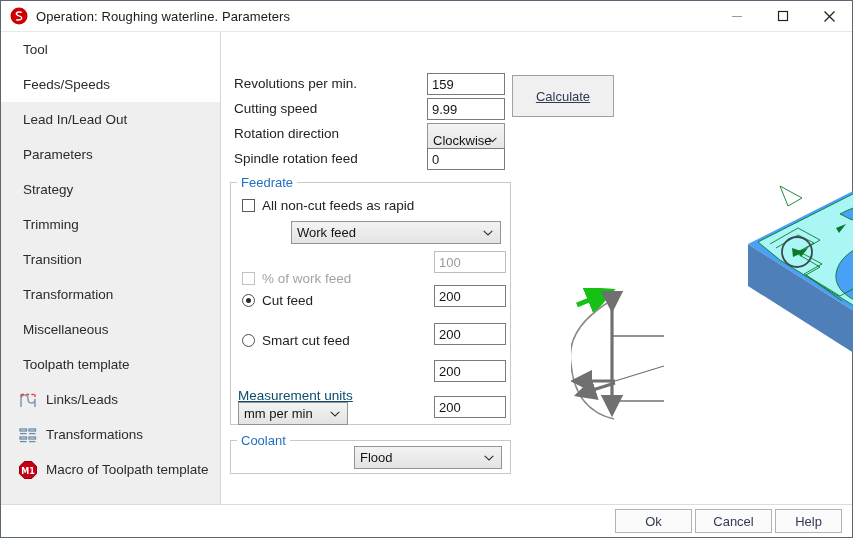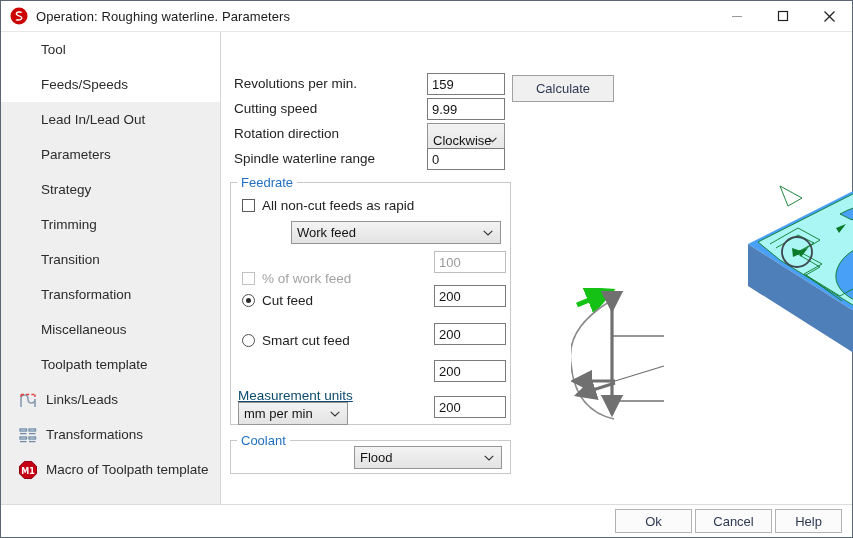--- a/index.html
+++ b/index.html
@@ -79,21 +79,21 @@
     border-right: 1px solid #d6d6d6;
     height: 477px;
     box-sizing: border-box;
     overflow: hidden;
     position: relative;
   }
   .side-item {
     height: 35px;
     display: flex;
     align-items: center;
-    padding-left: 40px;
+    padding-left: 22px;
     font-size: 13.5px;
     color: #2b2b2b;
     box-sizing: border-box;
     cursor: default;
     white-space: nowrap;
   }
   .side-item.selected {
     background: #ffffff;
   }
   .side-icon {
@@ -399,24 +399,24 @@
       <div class="lbl" style="left:13px; top:94px;">Rotation direction</div>
       <div class="combo" style="left:206px; top:91px; width:78px; height:34px;">
         <span>Clockwise</span>
         <span class="chev">
           <svg width="9" height="6" viewBox="0 0 9 6">
               <path d="M0.6 0.8 L4.5 4.7 L8.4 0.8" fill="none" stroke="#303030" stroke-width="1.1"></path>
             </svg>
         </span>
       </div>
 
-      <div class="lbl" style="left:13px; top:119px;">Spindle waterline range</div>
+      <div class="lbl" style="left:13px; top:119px;">Spindle rotation feed</div>
       <input class="txtbox" style="left: 206px; top: 116px; width: 78px; height: 22px;" value="0">
 
-      <div class="btn" style="left:291px; top:43px; width:102px; height:27px;">Calculate</div>
+      <div class="btn" style="left:291px; top:43px; width:102px; height:42px;text-decoration:underline;">Calculate</div>
 
       <div class="groupbox" style="left:9px; top:150px; width:281px; height:243px;"></div>
       <div class="group-title" style="left:16px; top:143px;">Feedrate</div>
 
       <div class="chk" style="left:21px; top:166px;">
         <span class="box"></span>
         <span>All non-cut feeds as rapid</span>
       </div>
 
       <div class="combo" style="left:70px; top:189px; width:210px; height:23px;">

